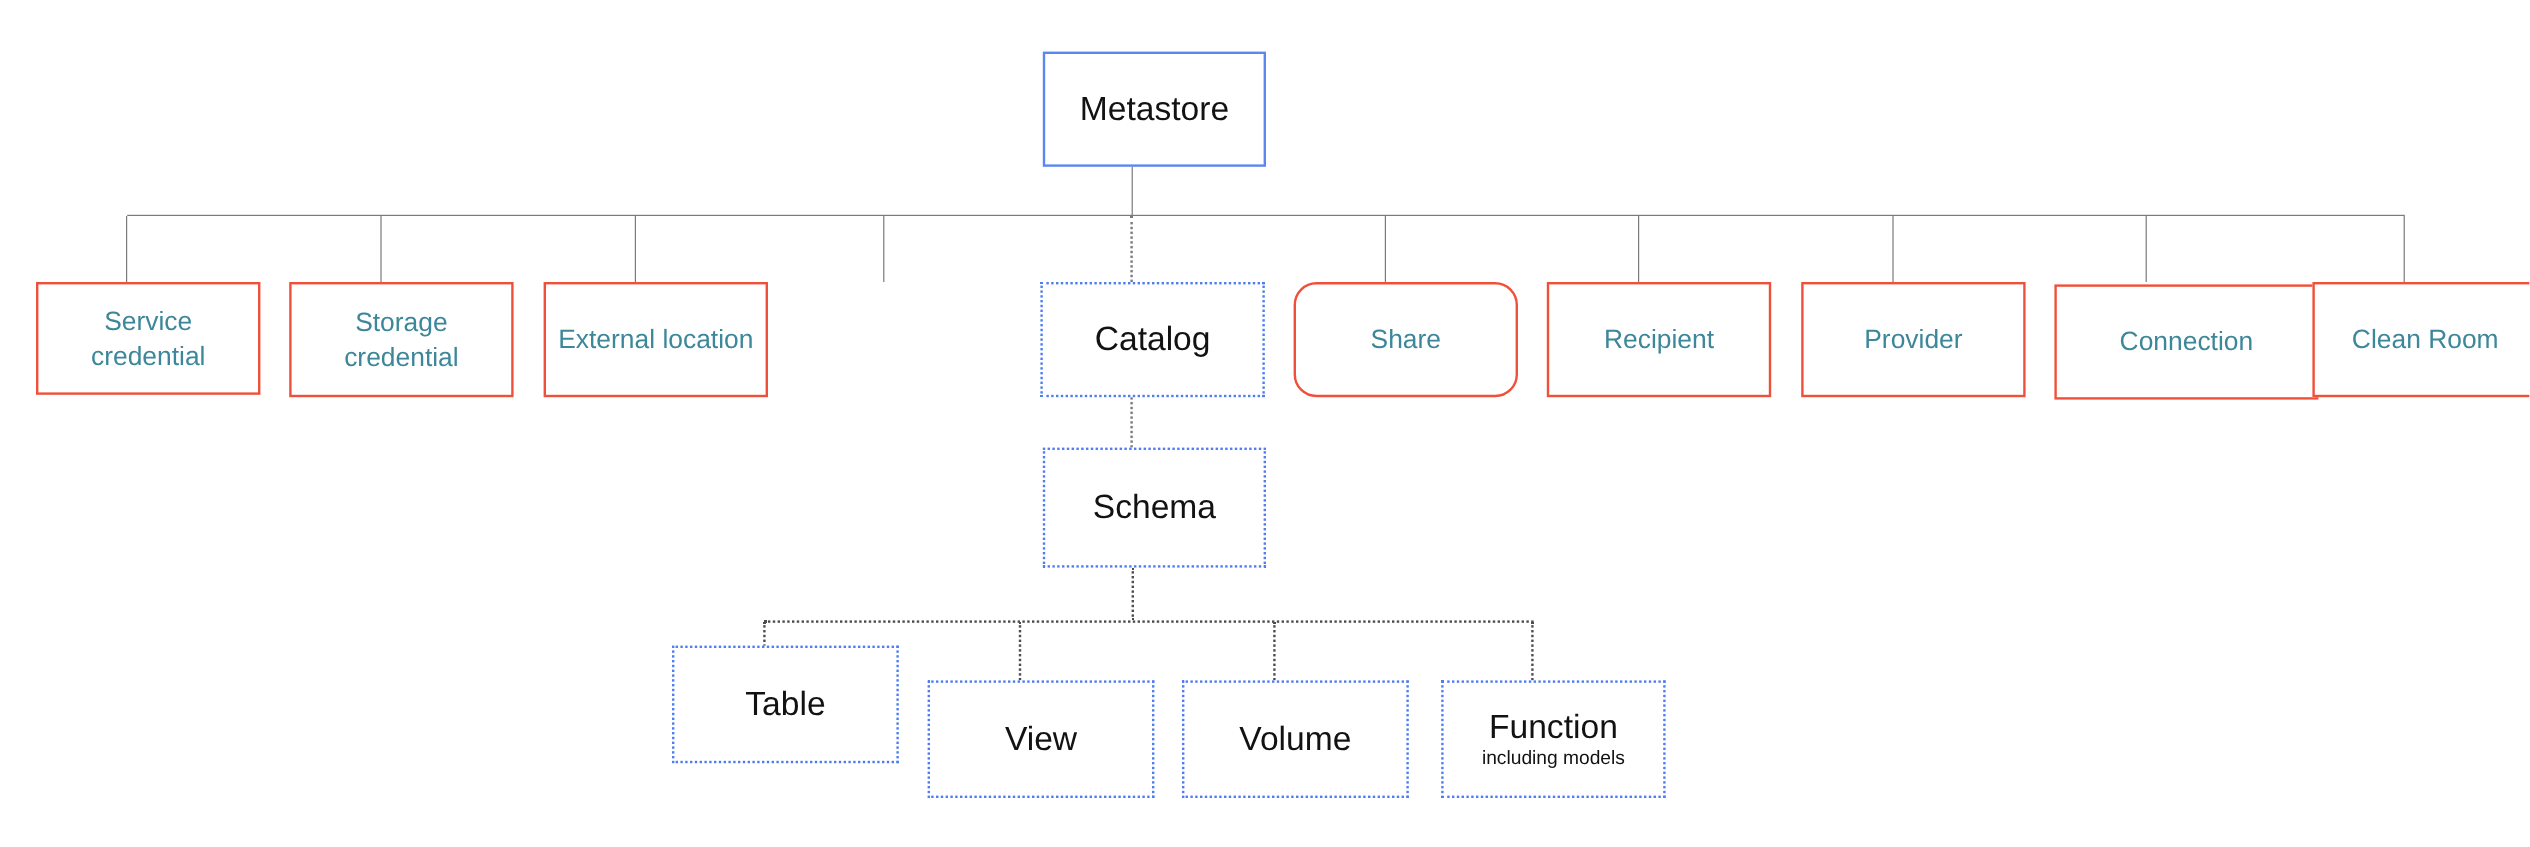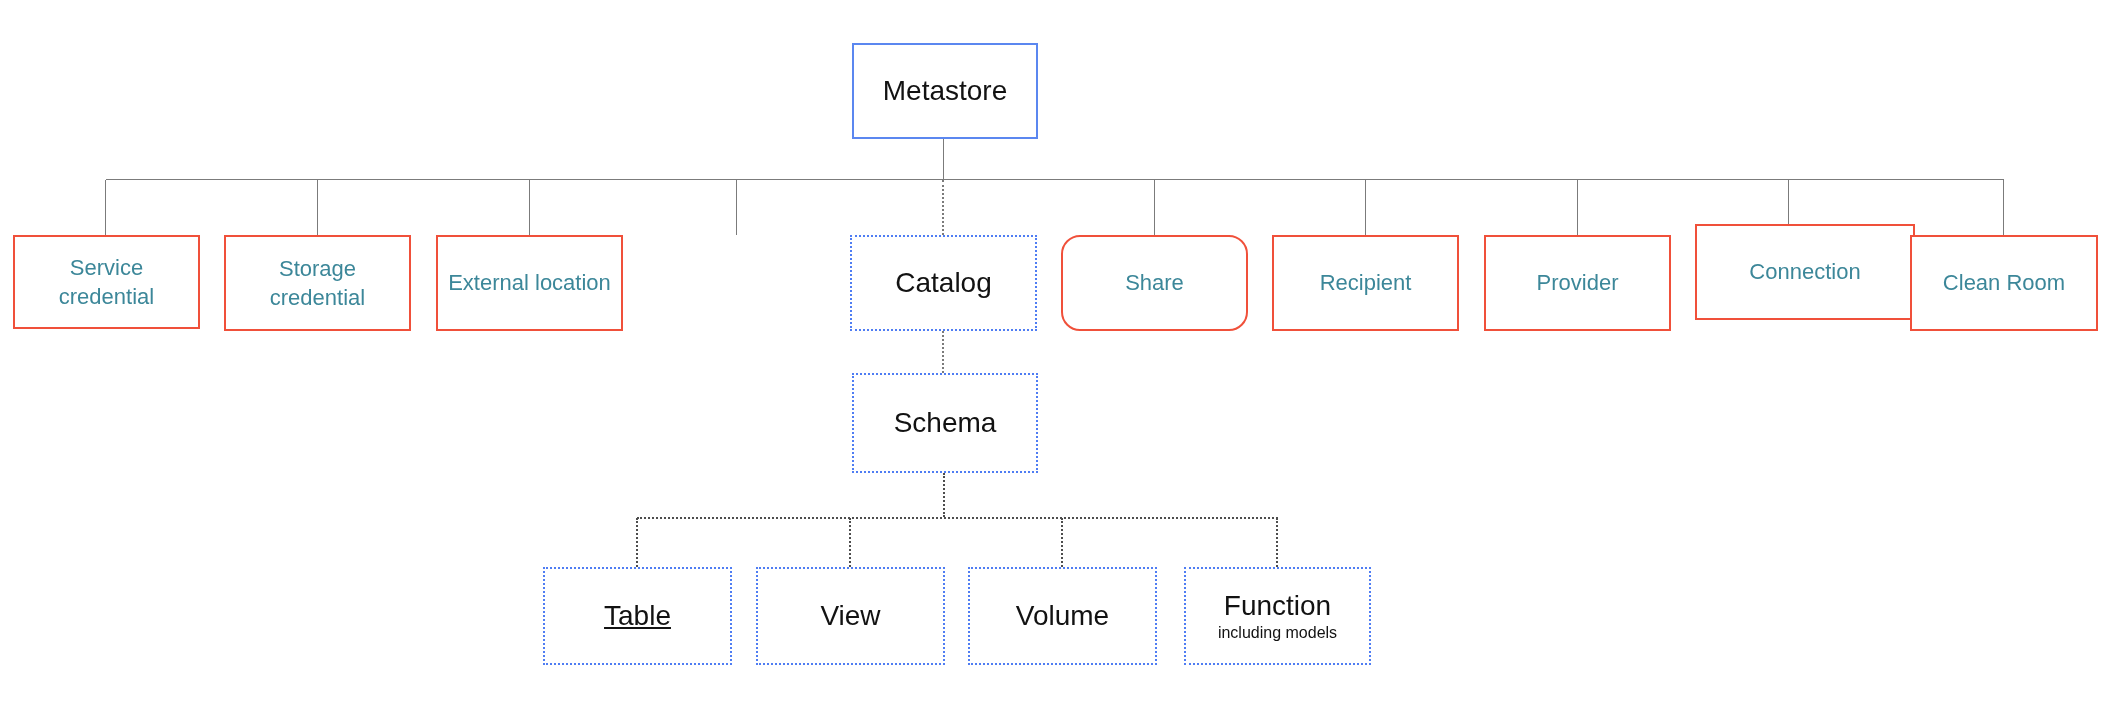--- a/index.html
+++ b/index.html
@@ -21,20 +21,21 @@
     overflow:hidden;
   }
   .node{
     position:absolute;
     box-sizing:border-box;
     display:flex;flex-direction:column;
     align-items:center;justify-content:center;
     text-align:center;
     background:#fff;
     padding:4px 10px;
+    margin-left:17px;
   }
   .node.red{border:2px solid var(--red-border);color:var(--teal-text);font-size:22px;line-height:1.32;}
   .node.solid-blue{border:2px solid var(--solid-blue-border);color:var(--black-text);font-size:28px;}
   .node.dotted-blue{border:2px dotted var(--dotted-blue-border);color:var(--black-text);font-size:28px;}
   .node .sublabel{font-size:16px;color:var(--black-text);margin-top:2px;}
   .line{position:absolute;}
   .h-solid{height:0;border-top:1.5px solid var(--gray-line);}
   .v-solid{width:0;border-left:1.5px solid var(--gray-line);}
   .v-dot-gray{width:0;border-left:2px dotted var(--gray-line);}
   .h-dot-dark{height:0;border-top:2px dotted var(--dark-dot-line);}
@@ -88,32 +89,32 @@
 
   <div class="node red" style="left:1061px;top:235px;width:187px;height:96px;border-radius:19px;">
     <span>Share</span>
   </div>
   <div class="node red" style="left:1272px;top:235px;width:187px;height:96px;">
     <span>Recipient</span>
   </div>
   <div class="node red" style="left:1484px;top:235px;width:187px;height:96px;">
     <span>Provider</span>
   </div>
-  <div class="node red" style="left:1695px;top:224px;width:220px;height:96px;">
+  <div class="node red" style="left:1695px;top:237px;width:220px;height:96px;">
     <span>Connection</span>
   </div>
   <div class="node red" style="left:1910px;top:235px;width:188px;height:96px;">
     <span>Clean Room</span>
   </div>
 
   <div class="node dotted-blue" style="left:852px;top:373px;width:186px;height:100px;">
     <span>Schema</span>
   </div>
 
-  <div class="node dotted-blue" style="left:543px;top:567px;width:189px;height:98px;text-decoration:underline;">
+  <div class="node dotted-blue" style="left:543px;top:538px;width:189px;height:98px;">
     <span>Table</span>
   </div>
   <div class="node dotted-blue" style="left:756px;top:567px;width:189px;height:98px;">
     <span>View</span>
   </div>
   <div class="node dotted-blue" style="left:968px;top:567px;width:189px;height:98px;">
     <span>Volume</span>
   </div>
   <div class="node dotted-blue" style="left:1184px;top:567px;width:187px;height:98px;">
     <span>Function</span>

